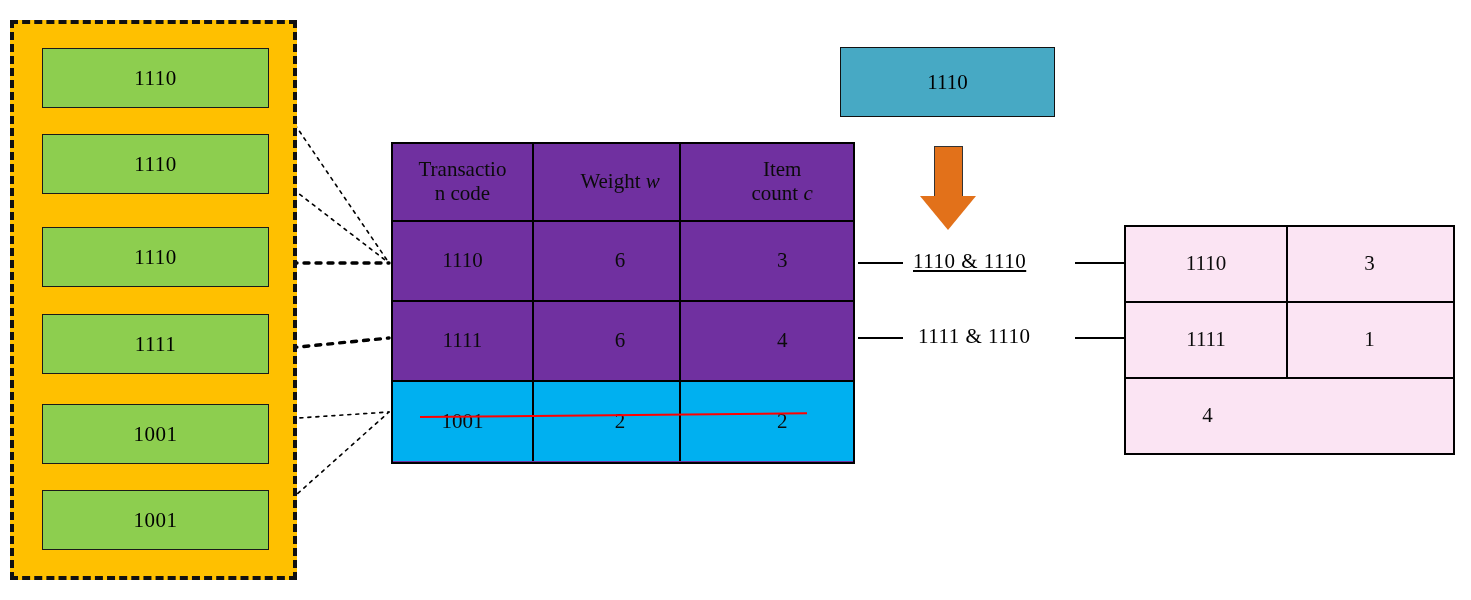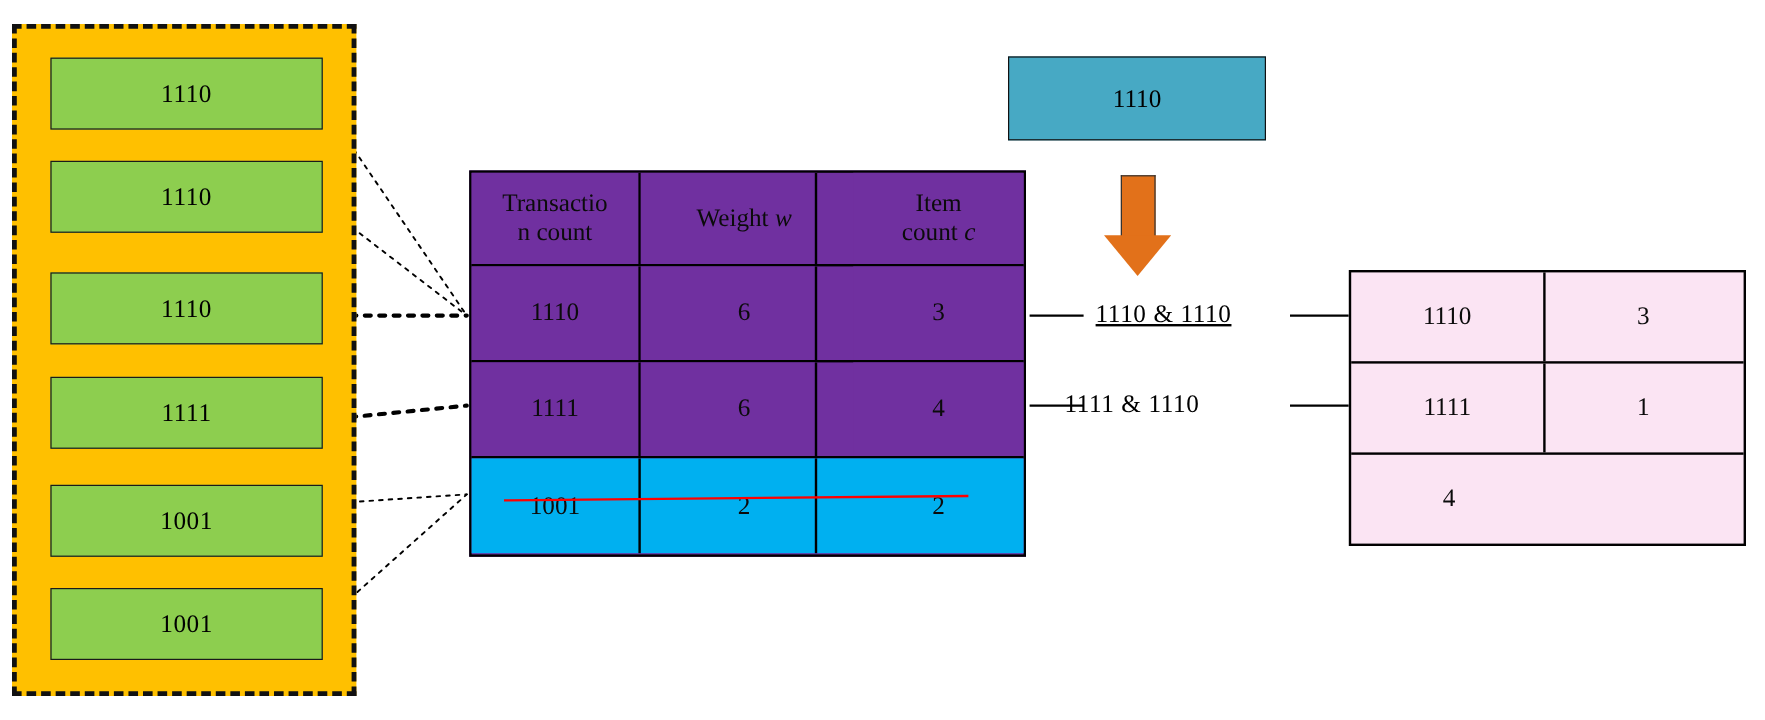--- a/index.html
+++ b/index.html
@@ -189,21 +189,21 @@
         <span>1001</span>
       </div>
   </div>
 
   <div class="abs" id="main-table">
 
     <div class="mt-row mt-head" style="top:0">
       <div class="mt-cell c1 mt-purple">
         <span>
           <span>Transactio</span><br>
-          <span>n count</span>
+          <span>n code</span>
         </span>
       </div>
       <div class="mt-cell c2 mt-purple">
         <span>
           <span>Weight</span>
           <span class="var">w</span>
         </span>
       </div>
       <div class="mt-cell c3 mt-purple">
         <span>
@@ -235,21 +235,21 @@
 
   <div class="abs" id="strike-line"></div>
 
   <div class="abs" id="query-box">
     <span>1110</span>
   </div>
   <div class="abs" id="arrow-shaft"></div>
   <div class="abs" id="arrow-head"></div>
 
   <div class="abs andexpr" style="left:913px; top:249px;text-decoration:underline;">1110 &amp; 1110</div>
-  <div class="abs andexpr" style="left:887px; top:324px;">1111 &amp; 1110</div>
+  <div class="abs andexpr" style="left:918px; top:324px;">1111 &amp; 1110</div>
 
   <div class="abs" id="result-table">
     <div class="rt-row rt-a" style="top:0">
       <div class="rt-cell rc1">1110</div>
       <div class="rt-cell rc2">3</div>
     </div>
     <div class="rt-row rt-b" style="top:76px">
       <div class="rt-cell rc1">1111</div>
       <div class="rt-cell rc2">1</div>
     </div>

